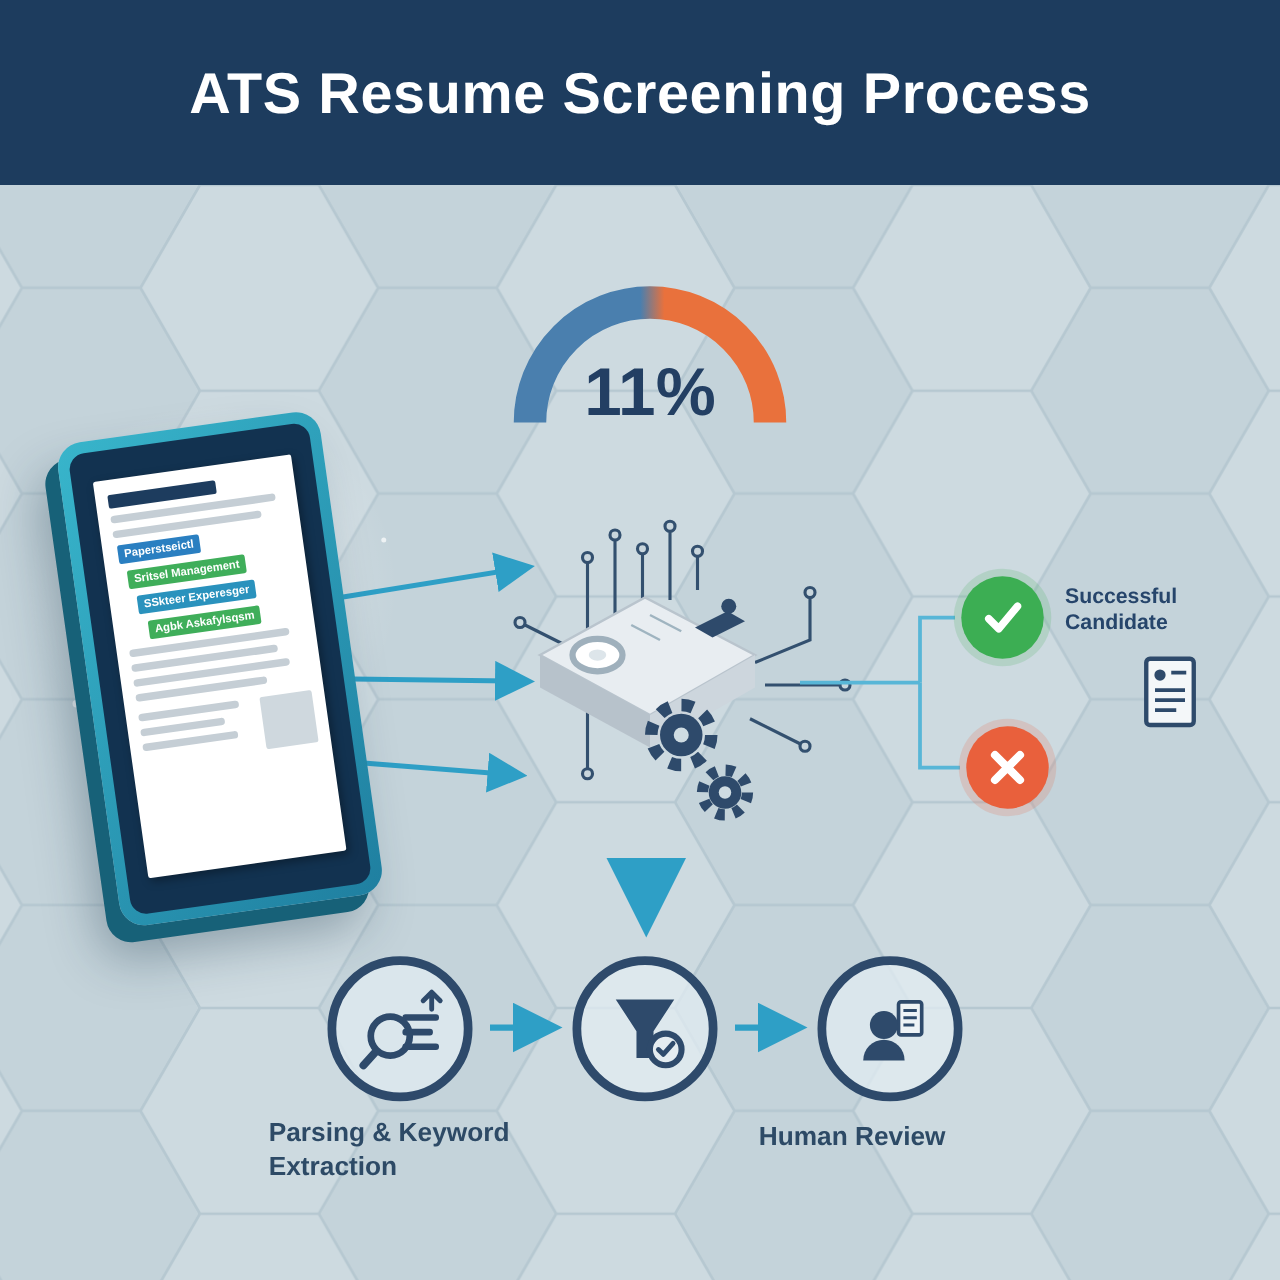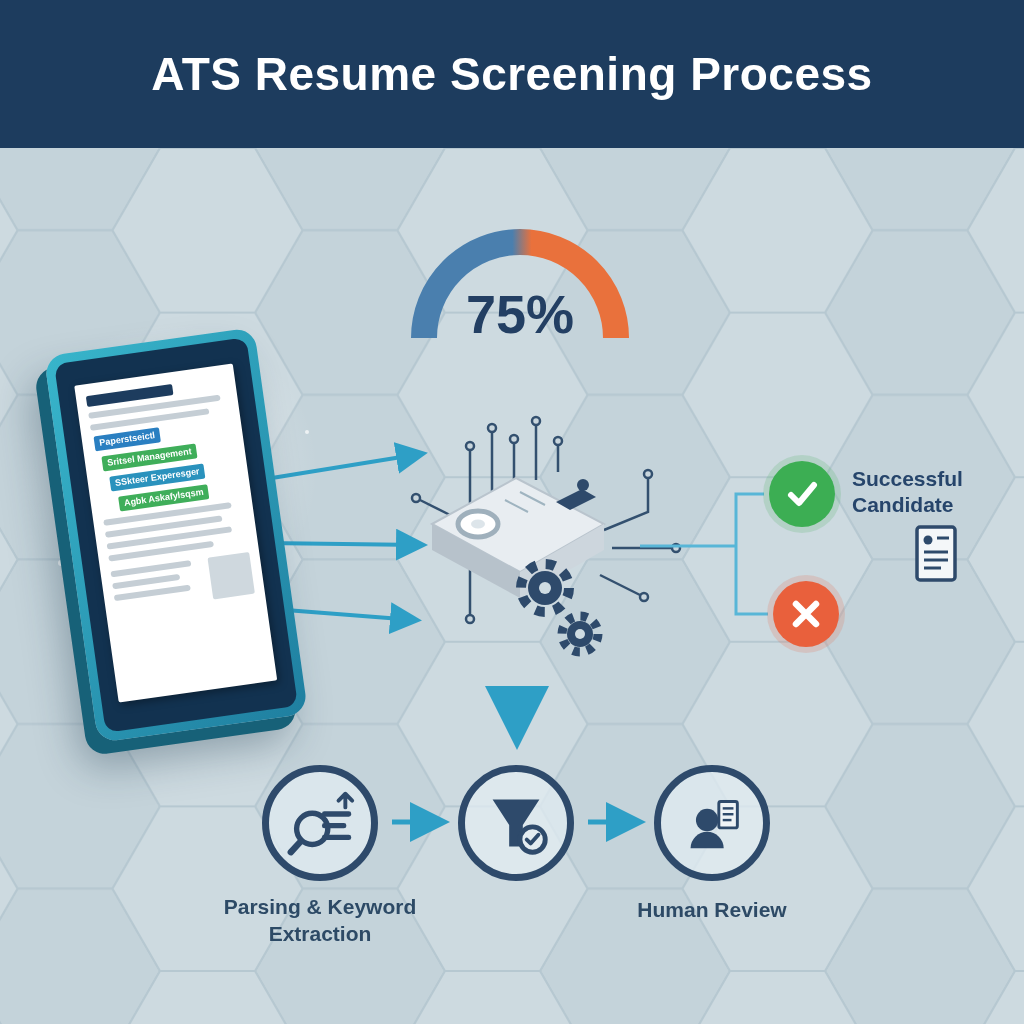--- a/index.html
+++ b/index.html
@@ -69,35 +69,35 @@
   
   .overlay{position:absolute;left:0;top:0;z-index:2;pointer-events:none;}
   
   .badge{
     position:absolute;width:66px;height:66px;border-radius:50%;z-index:3;
     display:flex;align-items:center;justify-content:center;
   }
   .badge.success{left:769px;top:461px;background:#3cae53;box-shadow:0 0 0 6px rgba(61,174,83,.18);}
   .badge.reject{left:773px;top:581px;background:#e9603c;box-shadow:0 0 0 6px rgba(233,96,60,.18);}
   .outcome-label{
-    position:absolute;width:118px;font-size:21px;font-weight:700;color:#26456b;
+    position:absolute;width:118px;font-size:17px;font-weight:700;color:#26456b;
     line-height:1.25;z-index:3;
   }
   .outcome-label.success{left:852px;top:466px;}
   .outcome-label.reject{left:856px;top:586px;}
   .doc-icon{position:absolute;left:913px;top:524px;z-index:3;}
   
   .step-circle{
     position:absolute;width:116px;height:116px;box-sizing:border-box;
     border:7px solid #2e4a6b;border-radius:50%;
     background:rgba(226,236,241,.75);z-index:3;
     display:flex;align-items:center;justify-content:center;
   }
   .step-label{
-    position:absolute;width:210px;text-align:center;
+    position:absolute;width:210px;
     font-size:21px;font-weight:600;color:#2d4a66;line-height:1.3;z-index:3;
   }
 </style>
 </head>
 <body>
 
 <div class="canvas">
 
   <svg class="hexbg" width="1024" height="1024">
     <defs>
@@ -124,21 +124,21 @@
     <defs>
       <linearGradient id="gaugeGrad" x1="0" y1="0" x2="1" y2="0">
         <stop offset="0%" stop-color="#4a7fae"></stop>
         <stop offset="46%" stop-color="#4a7fae"></stop>
         <stop offset="56%" stop-color="#e9713c"></stop>
         <stop offset="100%" stop-color="#e9713c"></stop>
       </linearGradient>
     </defs>
     <path d="M 16 124 A 96 96 0 0 1 208 124" fill="none" stroke="url(#gaugeGrad)" stroke-width="26"></path>
   </svg>
-  <div class="gauge-value">75%</div>
+  <div class="gauge-value">11%</div>
 
   <div class="tablet">
     <div class="screen">
       <div class="paper">
         <div class="p-title"></div>
         <div class="pline" style="width:95%;"></div>
         <div class="pline" style="width:86%;"></div>
         <span class="tag blue" style="margin-left:2px;">Paperstseictl</span>
         <span class="tag green" style="margin-left:7px;">Sritsel Management</span>
         <span class="tag teal" style="margin-left:12px;">SSkteer Experesger</span>

